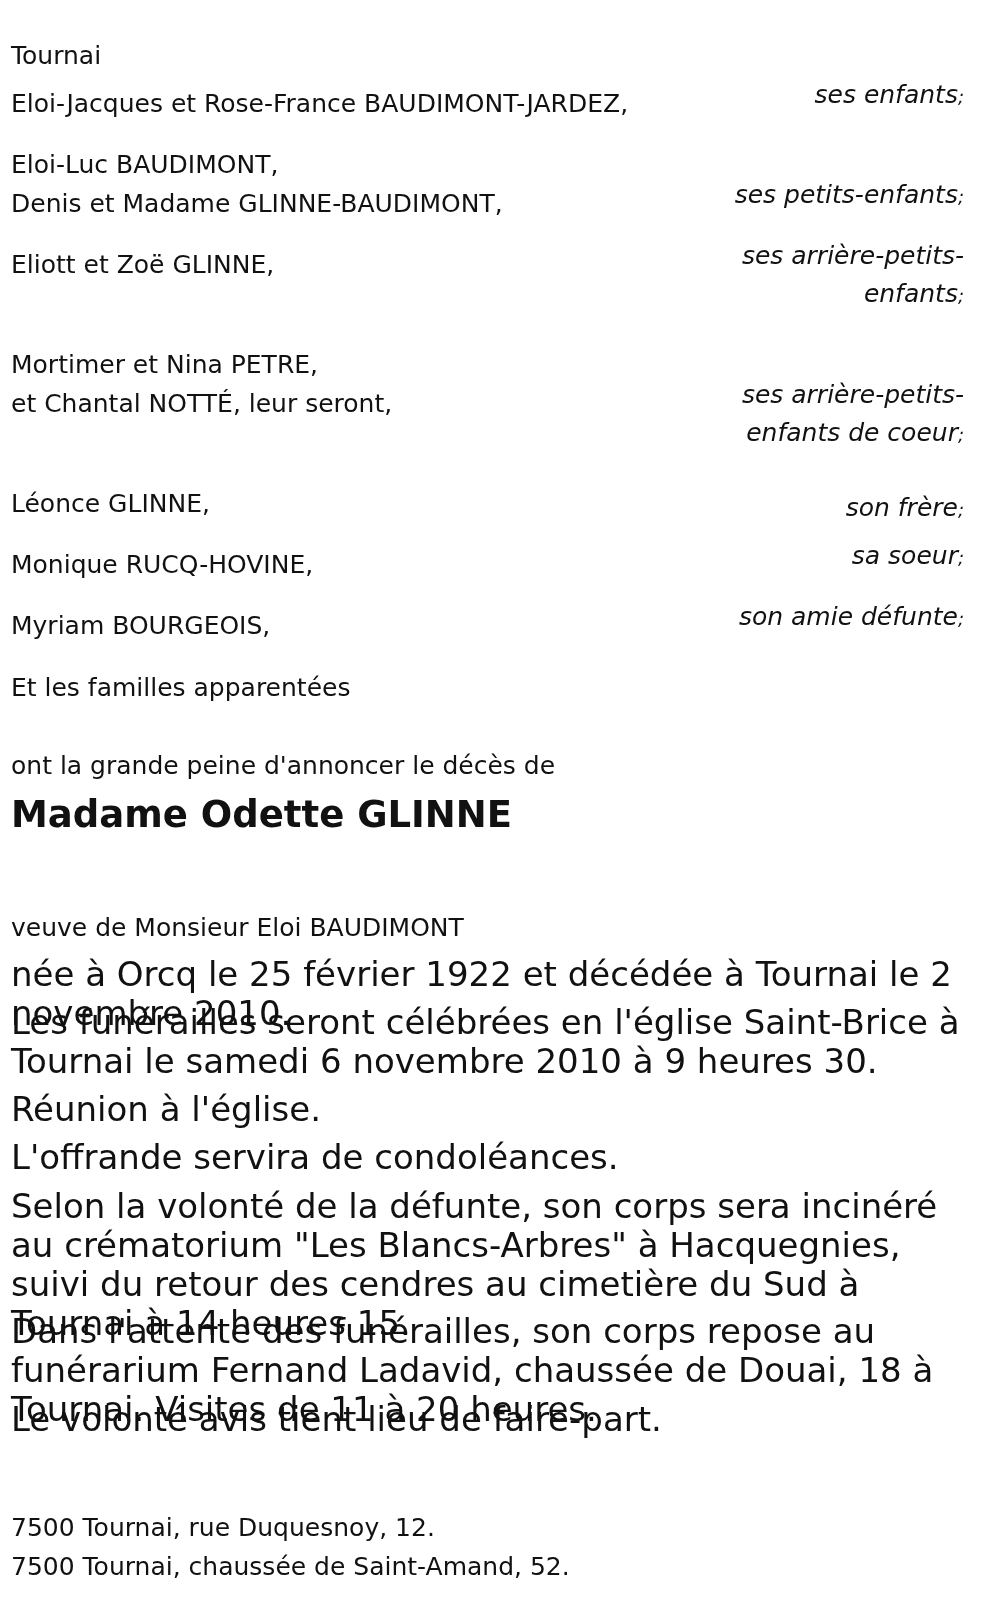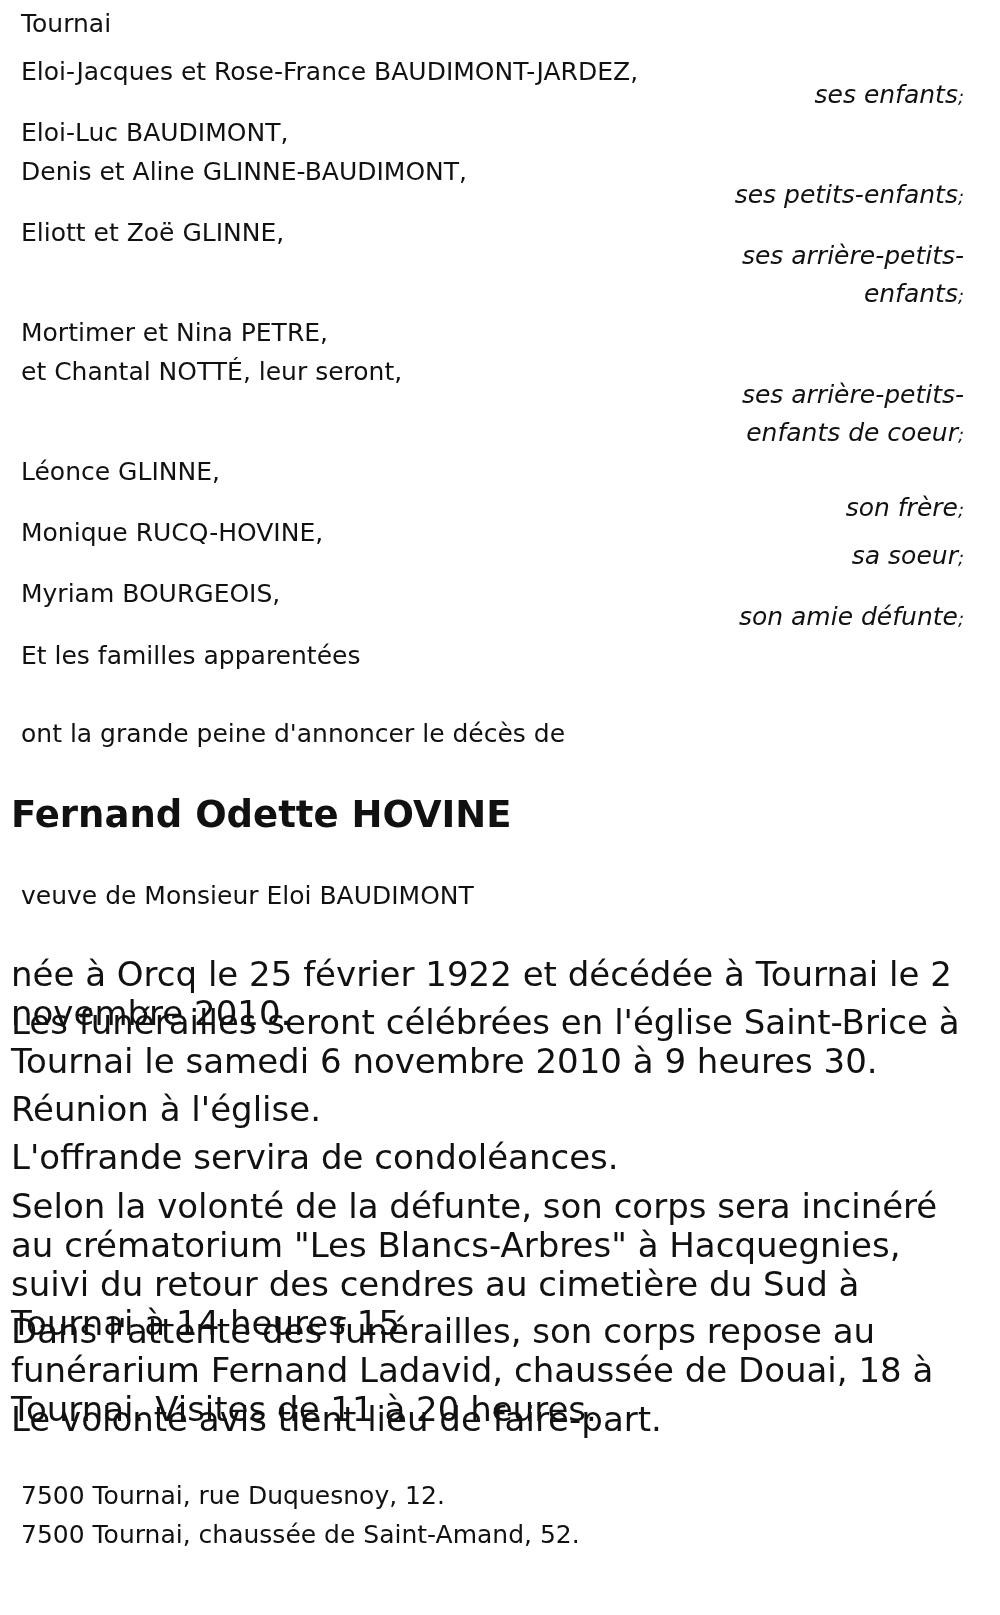--- a/index.html
+++ b/index.html
@@ -1,39 +1,39 @@
 <!DOCTYPE html>
 <html><head>
 <meta charset="utf-8">
 <style>
   html, body { margin: 0; padding: 0; background: #ffffff; }
   body {
     width: 1000px; height: 1615px; position: relative; overflow: hidden;
     font-family: "DejaVu Sans", sans-serif; color: #111111;
     font-size: 25px;
   }
-  .l { position: absolute; left: 21px; white-space: nowrap; line-height: 30px; }
+  .l { position: absolute; left: 11px; white-space: nowrap; line-height: 30px; margin-top: 32px; }
   .r { position: absolute; right: 36px; white-space: nowrap; line-height: 30px;
        font-style: italic; text-align: right; }
   .r .semi { font-size: 18px; }
   .title { position: absolute; left: 11px; top: 792px; font-weight: bold; font-size: 37px; line-height: 46px; white-space: nowrap; }
   .p { position: absolute; left: 11px; width: 960px; line-height: 39px; font-size: 34px; }
 </style>
 </head>
 <body>
 
 <div>
 
   <div class="l" style="top:9px">Tournai</div>
 
   <div class="l" style="top:57px">Eloi-Jacques et Rose-France BAUDIMONT-JARDEZ,</div>
   <div class="r" style="top:80px"><span>ses enfants</span><span class="semi">;</span></div>
 
   <div class="l" style="top:118px">Eloi-Luc BAUDIMONT,</div>
-  <div class="l" style="top:157px">Denis et Aline GLINNE-BAUDIMONT,</div>
+  <div class="l" style="top:157px">Denis et Madame GLINNE-BAUDIMONT,</div>
   <div class="r" style="top:180px"><span>ses petits-enfants</span><span class="semi">;</span></div>
 
   <div class="l" style="top:218px">Eliott et Zoë GLINNE,</div>
   <div class="r" style="top:241px"><span>ses arrière-petits-</span></div>
   <div class="r" style="top:279px"><span>enfants</span><span class="semi">;</span></div>
 
   <div class="l" style="top:318px">Mortimer et Nina PETRE,</div>
   <div class="l" style="top:357px">et Chantal NOTTÉ, leur seront,</div>
   <div class="r" style="top:380px"><span>ses arrière-petits-</span></div>
   <div class="r" style="top:418px"><span>enfants de coeur</span><span class="semi">;</span></div>
@@ -44,21 +44,21 @@
   <div class="l" style="top:518px">Monique RUCQ-HOVINE,</div>
   <div class="r" style="top:541px"><span>sa soeur</span><span class="semi">;</span></div>
 
   <div class="l" style="top:579px">Myriam BOURGEOIS,</div>
   <div class="r" style="top:602px"><span>son amie défunte</span><span class="semi">;</span></div>
 
   <div class="l" style="top:641px">Et les familles apparentées</div>
 
   <div class="l" style="top:719px">ont la grande peine d'annoncer le décès de</div>
 
-  <div class="title">Fernand Odette HOVINE</div>
+  <div class="title">Madame Odette GLINNE</div>
 
   <div class="l" style="top:881px">veuve de Monsieur Eloi BAUDIMONT</div>
 
   <div class="p" style="top:955px">née à Orcq le 25 février 1922 et décédée à Tournai le 2 novembre 2010.</div>
   <div class="p" style="top:1003px">Les funérailles seront célébrées en l'église Saint-Brice à Tournai le samedi 6 novembre 2010 à 9 heures 30.</div>
   <div class="p" style="top:1090px">Réunion à l'église.</div>
   <div class="p" style="top:1138px">L'offrande servira de condoléances.</div>
   <div class="p" style="top:1187px">Selon la volonté de la défunte, son corps sera inciné­ré au crématorium "Les Blancs-Arbres" à Hacquegnies, suivi du retour des cendres au cimetière du Sud à Tournai à 14 heures 15.</div>
   <div class="p" style="top:1312px">Dans l'attente des funérailles, son corps repose au funérarium Fernand Ladavid, chaussée de Douai, 18 à Tournai. Visites de 11 à 20 heures.</div>
   <div class="p" style="top:1400px">Le volonté avis tient lieu de faire-part.</div>

